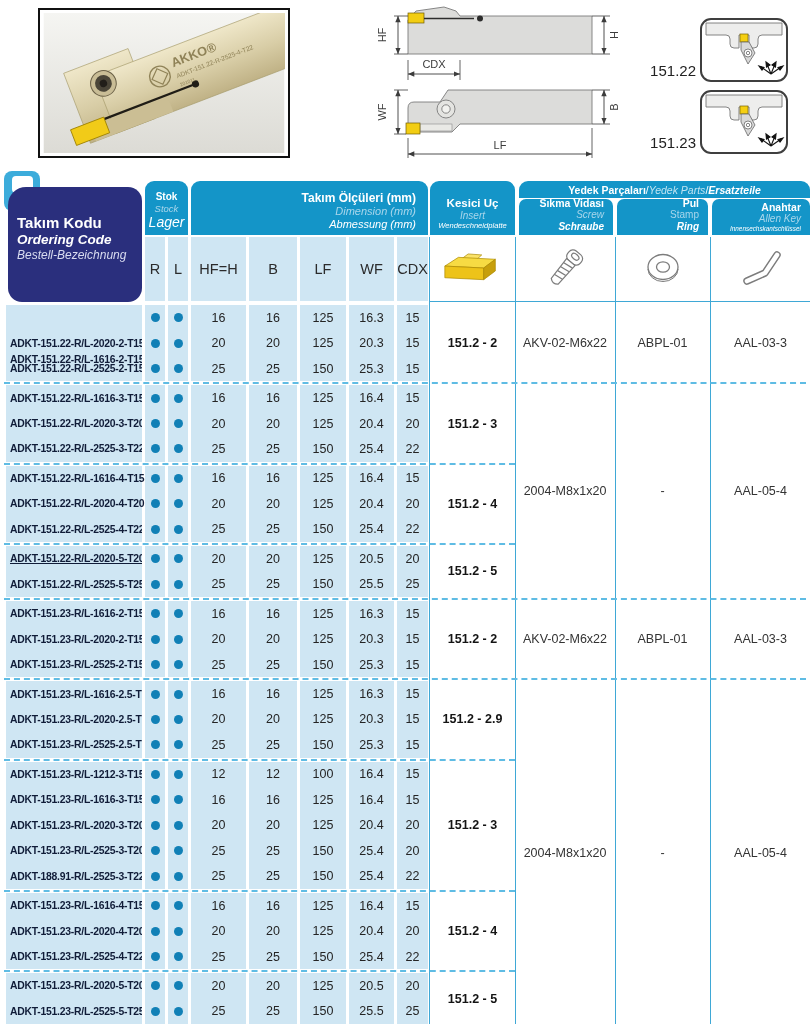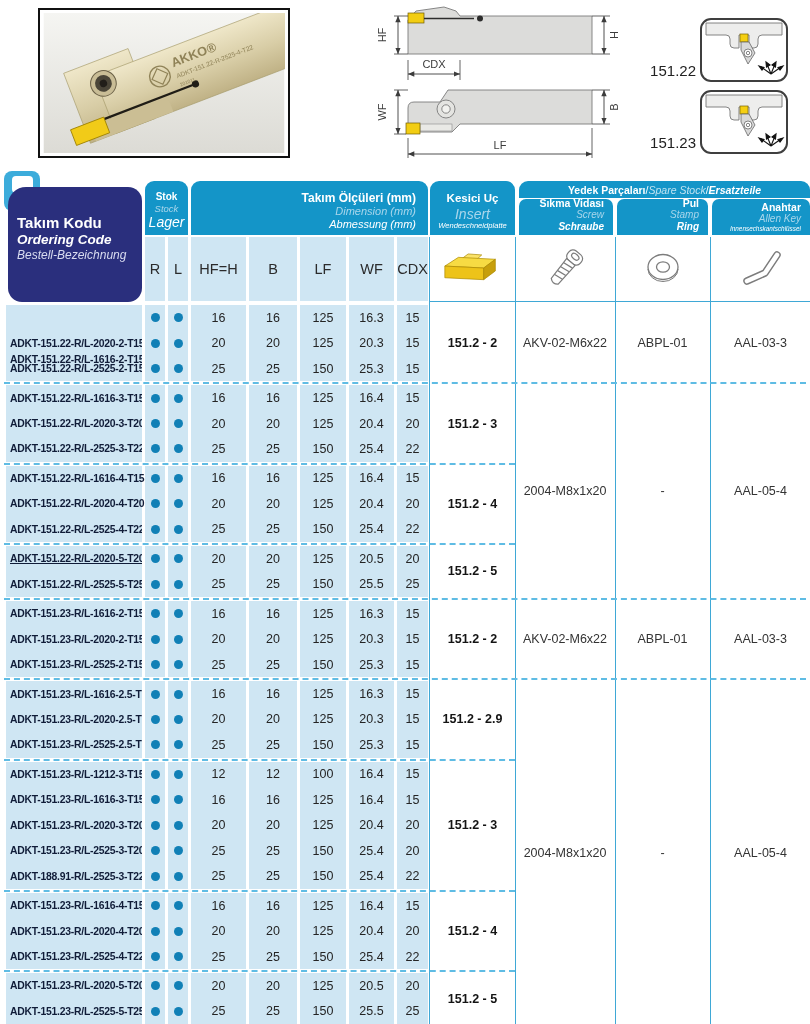--- a/index.html
+++ b/index.html
@@ -197,38 +197,38 @@
     <div class="i" style="font-size:9.5px">Stock</div>
     <div class="i2" style="font-size:14px">Lager</div>
   </div>
   <div class="seg" style="left:191px;width:237px;text-align:right;padding-right:12px;font-size:12px;">
     <div class="b">Takım Ölçüleri (mm)</div>
     <div class="i" style="font-size:11px">Dimension (mm)</div>
     <div class="i2" style="font-size:11px">Abmessung (mm)</div>
   </div>
   <div class="seg" style="left:430px;width:85px;text-align:center;font-size:11.5px;">
     <div class="b">Kesici Uç</div>
-    <div class="i" style="font-size:14px">Insert</div>
+    <div class="i" style="font-size:10px">Insert</div>
     <div class="i2" style="font-size:7.6px">Wendeschneidplatte</div>
   </div>
   <div class="band" style="left:519px;width:291px;">
     <span style="font-weight:bold">Yedek Parçaları</span>
     <span> / </span>
-    <span class="i">Spare Stock</span>
+    <span class="i">Yedek Parts</span>
     <span> / </span>
     <span class="bi">Ersatzteile</span>
   </div>
   <div class="sub" style="left:519px;width:94px;">
     <div style="font-weight:bold;font-size:10.5px">Sıkma Vidası</div>
     <div style="font-style:italic;color:#a9d6eb">Screw</div>
     <div style="font-style:italic;font-weight:bold">Schraube</div>
   </div>
   <div class="sub" style="left:617px;width:91px;">
     <div style="font-weight:bold;font-size:10.5px">Pul</div>
-    <div style="font-style:italic;color:#a9d6eb">Stamp</div>
+    <div style="color:#a9d6eb">Stamp</div>
     <div style="font-style:italic;font-weight:bold">Ring</div>
   </div>
   <div class="sub" style="left:712px;width:98px;">
     <div style="font-weight:bold;font-size:10.5px">Anahtar</div>
     <div style="font-style:italic;color:#a9d6eb">Allen Key</div>
     <div style="font-style:italic;font-size:6.4px">Innensechskantschlüssel</div>
   </div>
 
   <div class="hcell" style="left:145px;width:20px">R</div>
   <div class="hcell" style="left:168px;width:20px">L</div>

